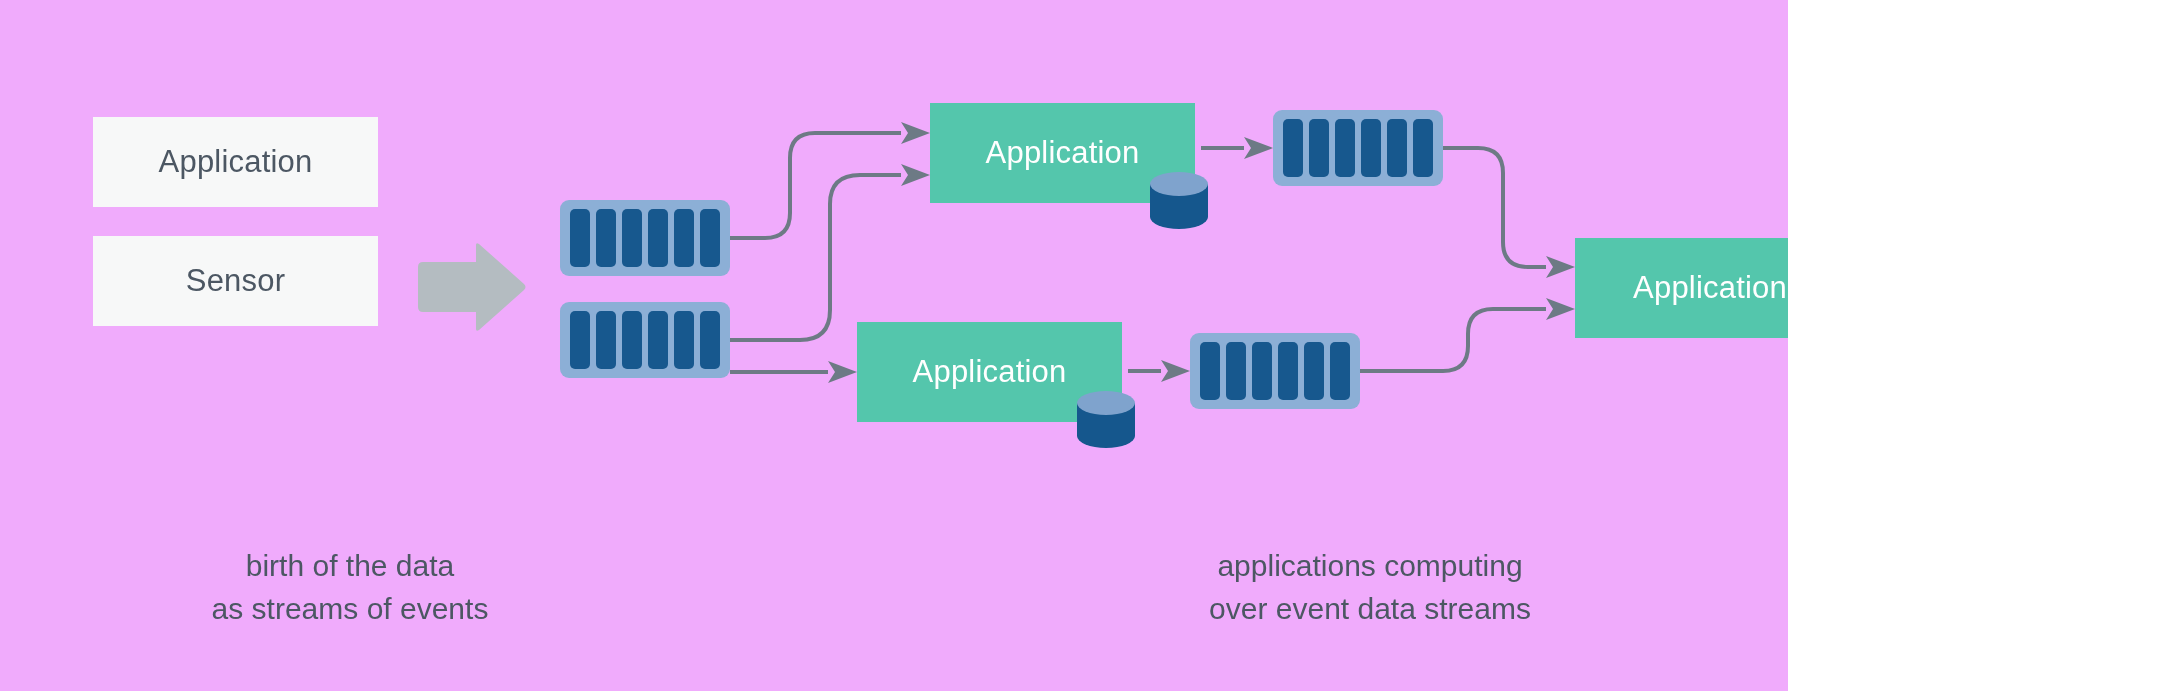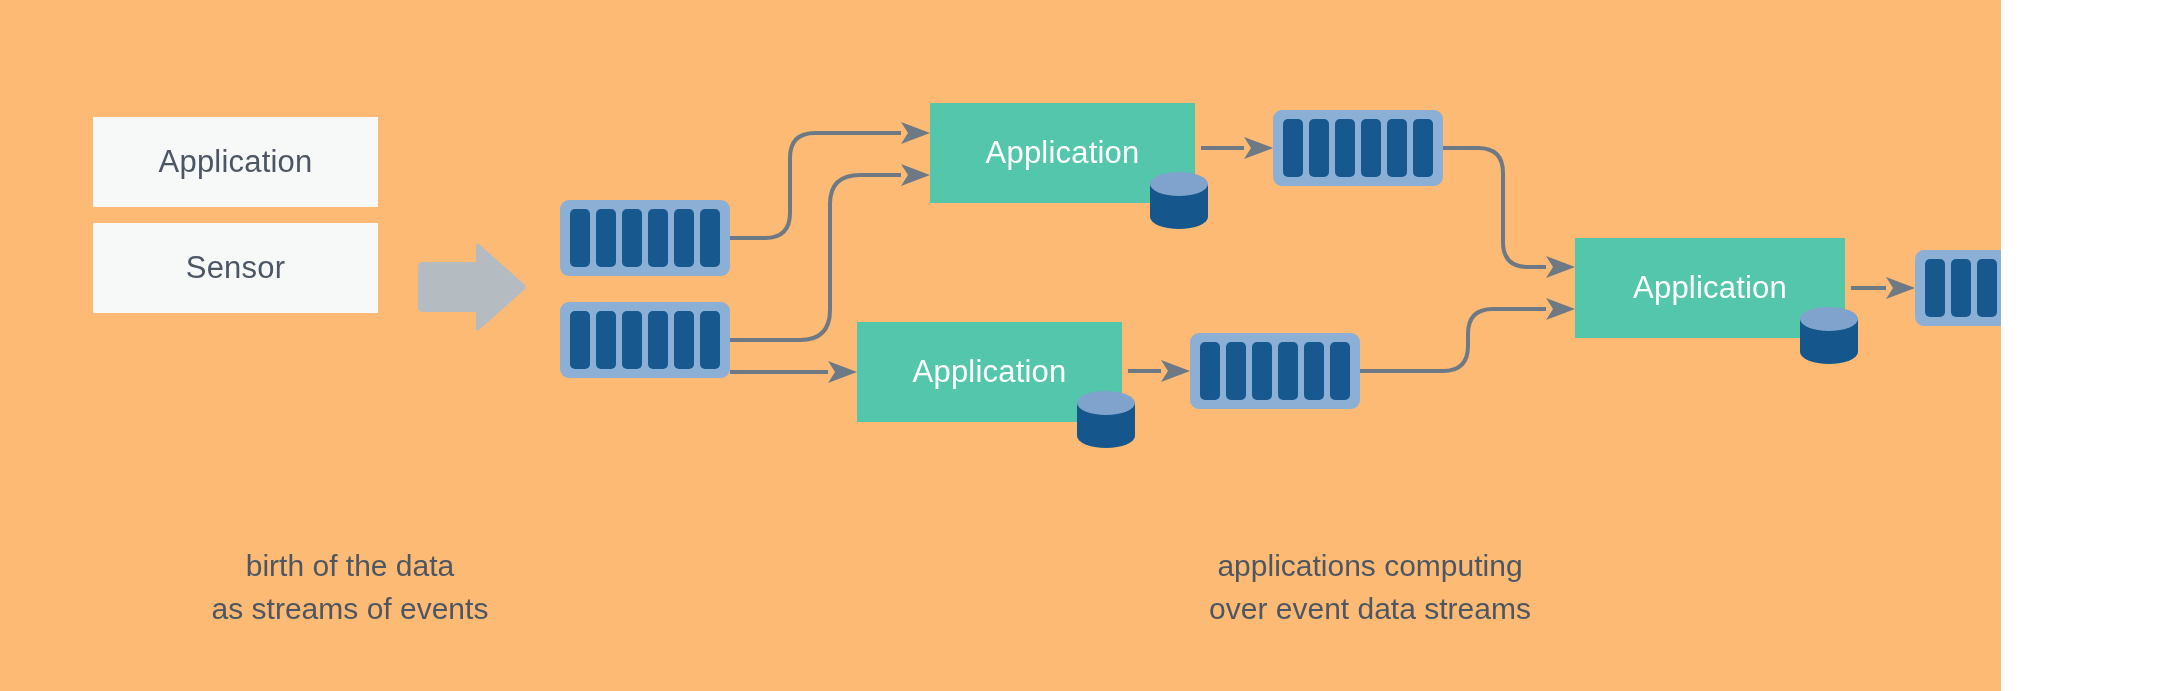--- a/index.html
+++ b/index.html
@@ -3,23 +3,23 @@
 <meta charset="utf-8">
 <title>Event Streaming Diagram</title>
 <style>
   html,body{margin:0;padding:0;background:#ffffff;}
   body{
     font-family:"Liberation Sans","DejaVu Sans",sans-serif;
     -webkit-font-smoothing:antialiased;
   }
   #stage{
     position:relative;
-    width:2001px;
+    width:1788px;
     height:691px;
-    background:#fdba74;
+    background:#f0abfc;
     overflow:hidden;
   }
 
   
   .source-box{
     position:absolute;
     left:93px;
     width:285px;
     height:90px;
     background:#f7f8f8;
@@ -107,21 +107,21 @@
   }
 </style>
 </head>
 <body>
 
 <div id="stage">
 
   <div class="source-box" style="top:117px">
     <span>Application</span>
   </div>
-  <div class="source-box" style="top:223px">
+  <div class="source-box" style="top:236px">
     <span>Sensor</span>
   </div>
 
   <svg class="intake-arrow" viewBox="0 0 108 88">
     <path d="M0 24 Q0 19 5 19 L58 19 L58 2 Q58 -1 61 1 L106 41 Q109 44 106 47 L61 87 Q58 89 58 86 L58 69 L5 69 Q0 69 0 64 Z" fill="#b4bcc1"></path>
   </svg>
 
   <div class="stream" style="left:560px;top:200px;width:170px;height:76px">
     <i class="bar"></i>
     <i class="bar"></i>

